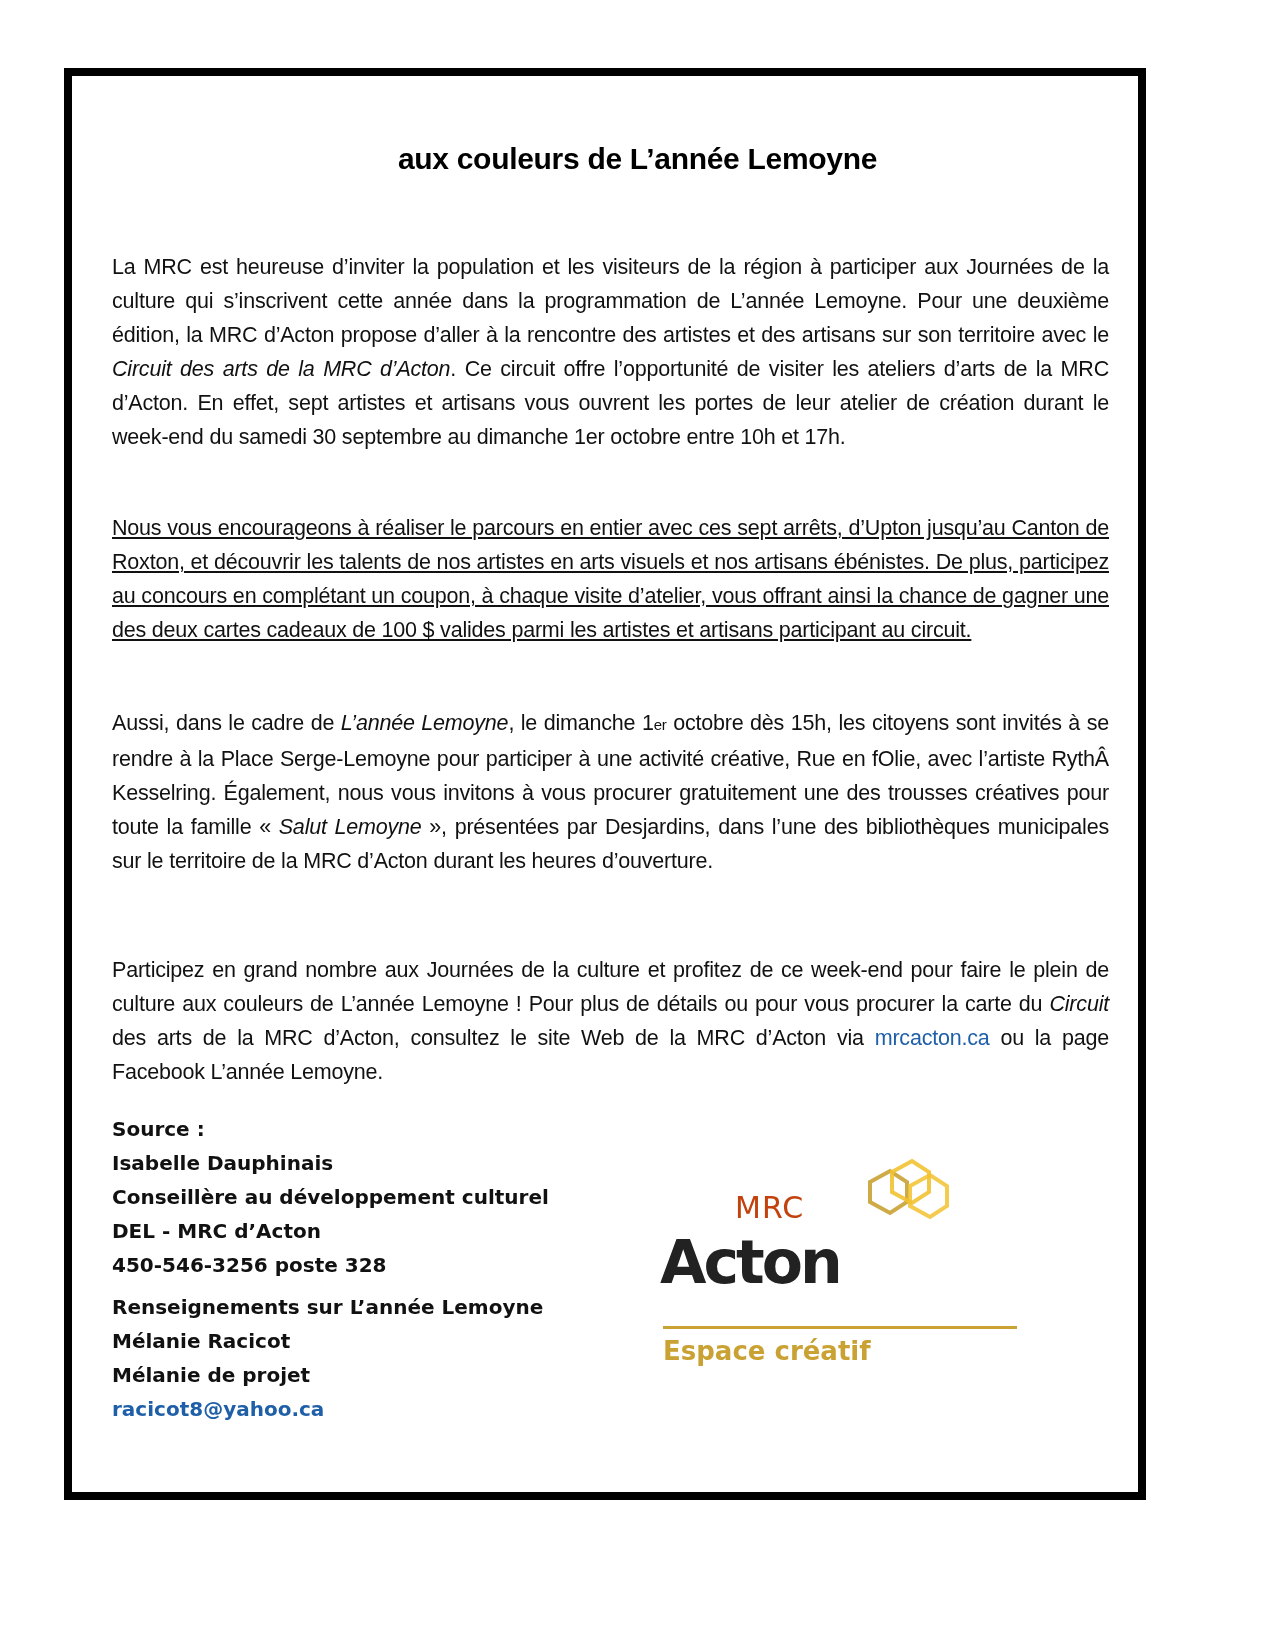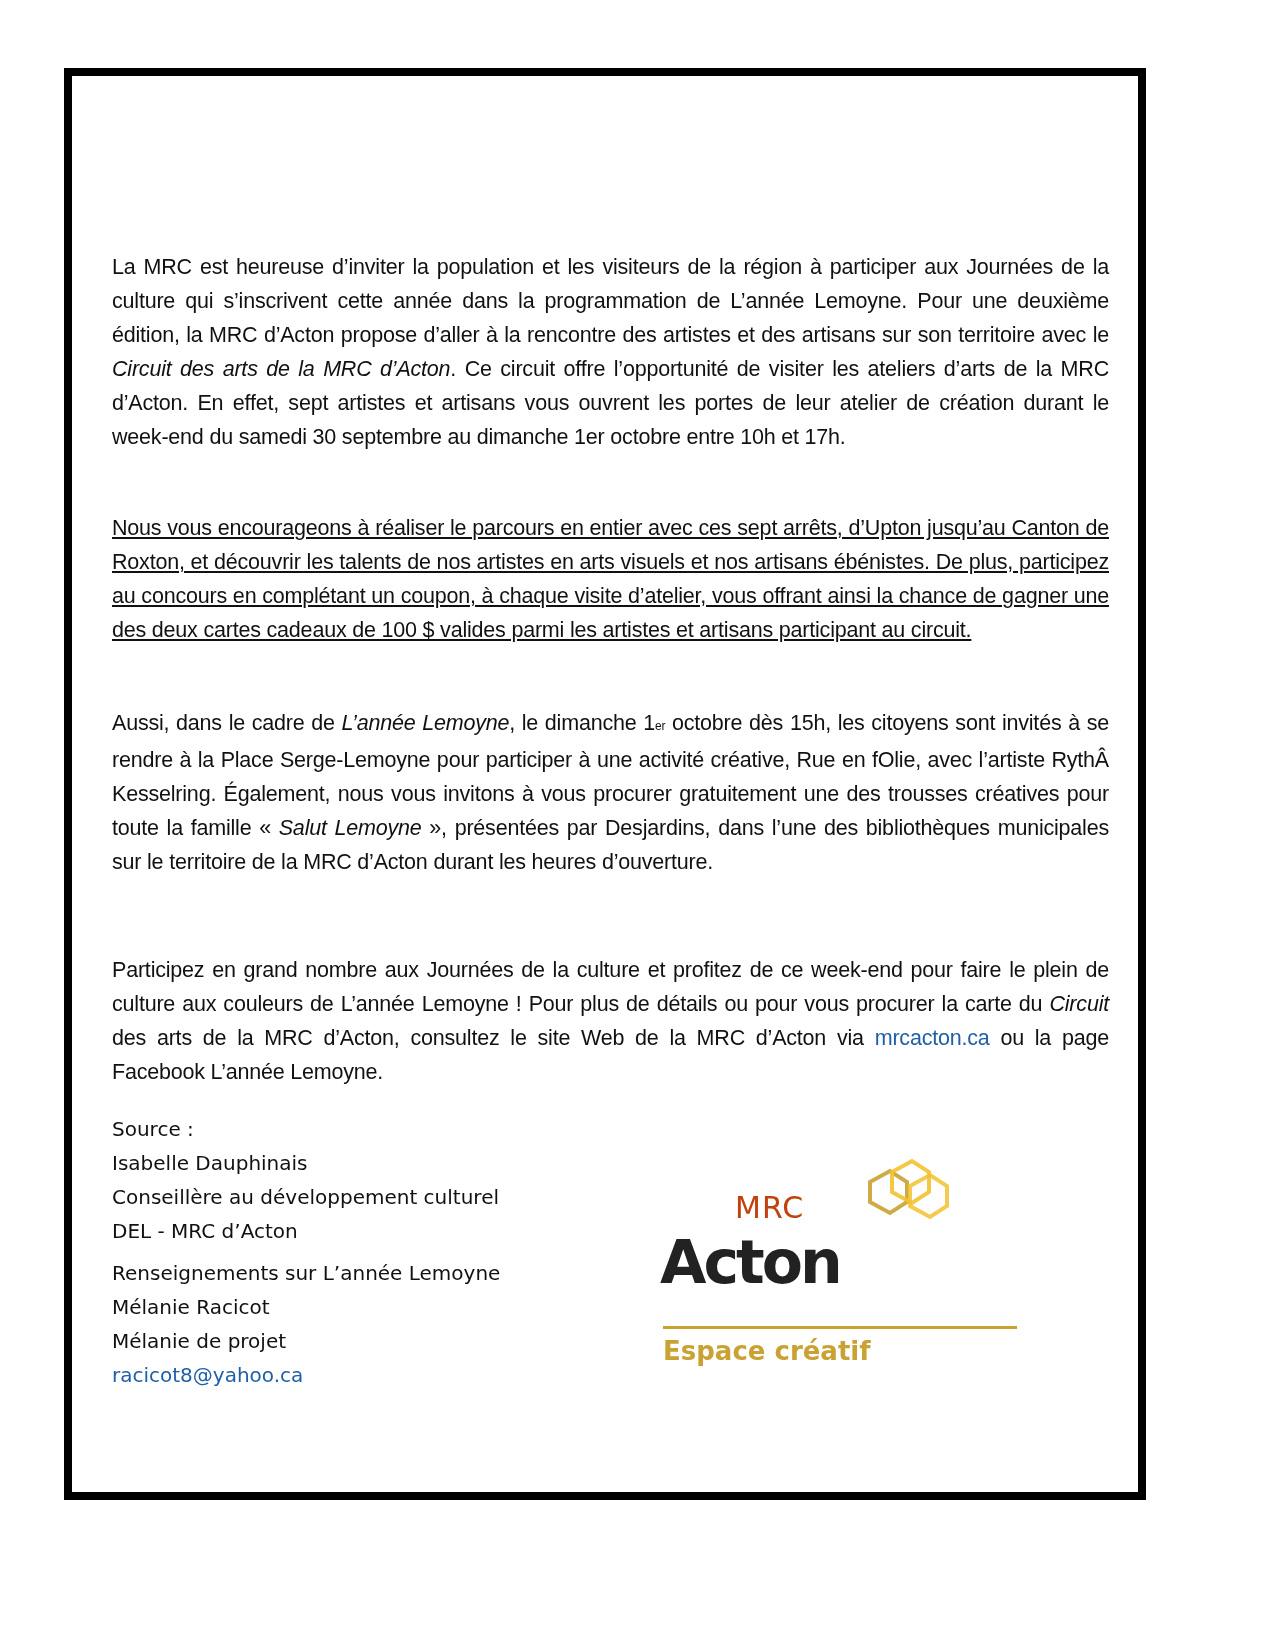--- a/index.html
+++ b/index.html
@@ -18,25 +18,25 @@
       position: absolute; left: 112px; width: 997px;
       font-family: "Liberation Sans", sans-serif; font-size: 21.5px; line-height: 34px;
       color: #111; text-align: justify; letter-spacing: -0.2px;
     }
     .body p { margin: 0; }
     .p1 { top: 250px; }
     .p2 { top: 511px; text-decoration: underline; }
     .p3 { top: 706px; }
     .p4 { top: 942px; margin-top: 11px; }
     em { font-style: italic; }
-    sup.er { font-size: 12px; vertical-align: baseline; position: relative; top: 0; }
+    sup.er { font-size: 15px; vertical-align: baseline; position: relative; top: 0; }
     a.link { color: #1f5fa8; text-decoration: none; }
     .source {
       position: absolute; left: 112px; top: 1112px;
-      font-family: "DejaVu Sans", sans-serif; font-size: 20px; line-height: 34px; color: #111;
+      font-family: "DejaVu Sans", sans-serif; font-size: 20px; line-height: 34px; color: #111; font-weight: bold;
     }
     .source .gap { height: 8px; }
     .logo { position: absolute; left: 660px; top: 1150px; width: 360px; height: 230px; }
     .logo .mrc {
       position: absolute; left: 75px; top: 40px;
       font-family: "DejaVu Sans", sans-serif; font-size: 30px; color: #c2410c; letter-spacing: 1px;
     }
     .logo .acton {
       position: absolute; left: 0; top: 62px;
       font-family: "DejaVu Sans", sans-serif; font-weight: bold; font-size: 60px;
@@ -48,20 +48,21 @@
       font-family: "DejaVu Sans", sans-serif; font-weight: bold; font-size: 26px; color: #c9a233;
     }
     .logo svg.hex { position: absolute; left: 195px; top: 8px; }
   </style>
 </head>
 <body>
 
 <div class="frame"></div>
 
 <div class="title">
+  <div>aux couleurs de L’année Lemoyne</div>
 </div>
 
 <div class="body p1">
   <p><span>La MRC est heureuse d’inviter la population et les visiteurs de la région à participer aux Journées de la culture qui s’inscrivent cette année dans la programmation de L’année Lemoyne. Pour une deuxième édition, la MRC d’Acton propose d’aller à la rencontre des artistes et des artisans sur son territoire avec le </span><em>Circuit des arts de la MRC d’Acton</em><span>. Ce circuit offre l’opportunité de visiter les ateliers d’arts de la MRC d’Acton. En effet, sept artistes et artisans vous ouvrent les portes de leur atelier de création durant le week-end du samedi 30 septembre au dimanche 1er octobre entre 10h et 17h.</span></p>
 </div>
 
 <div class="body p2">
   <p>Nous vous encourageons à réaliser le parcours en entier avec ces sept arrêts, d’Upton jusqu’au Canton de Roxton, et découvrir les talents de nos artistes en arts visuels et nos artisans ébénistes. De plus, participez au concours en complétant un coupon, à chaque visite d’atelier, vous offrant ainsi la chance de gagner une des deux cartes cadeaux de 100 $ valides parmi les artistes et artisans participant au circuit.</p>
 </div>
 
@@ -71,20 +72,21 @@
 
 <div class="body p4">
   <p><span>Participez en grand nombre aux Journées de la culture et profitez de ce week-end pour faire le plein de culture aux couleurs de L’année Lemoyne ! Pour plus de détails ou pour vous procurer la carte du </span><em>Circuit</em><span> des arts de la MRC d’Acton, consultez le site Web de la MRC d’Acton via </span><a class="link">mrcacton.ca</a><span> ou la page Facebook L’année Lemoyne.</span></p>
 </div>
 
 <div class="source">
   <div>Source :</div>
   <div>Isabelle Dauphinais</div>
   <div>Conseillère au développement culturel</div>
   <div>DEL - MRC d’Acton</div>
+  <div>450-546-3256 poste 328</div>
   <div class="gap"></div>
   <div>Renseignements sur L’année Lemoyne</div>
   <div>Mélanie Racicot</div>
   <div>Mélanie de projet</div>
   <div><a class="link">racicot8@yahoo.ca</a></div>
 </div>
 
 <div class="logo">
   <svg class="hex" width="110" height="80" viewBox="0 0 110 80">
     <polygon points="25,14 45,3 62,14 62,34 45,45 25,34" fill="none" stroke="#c9a233" stroke-width="4" opacity="0.9" transform="translate(-10,10)"></polygon>

